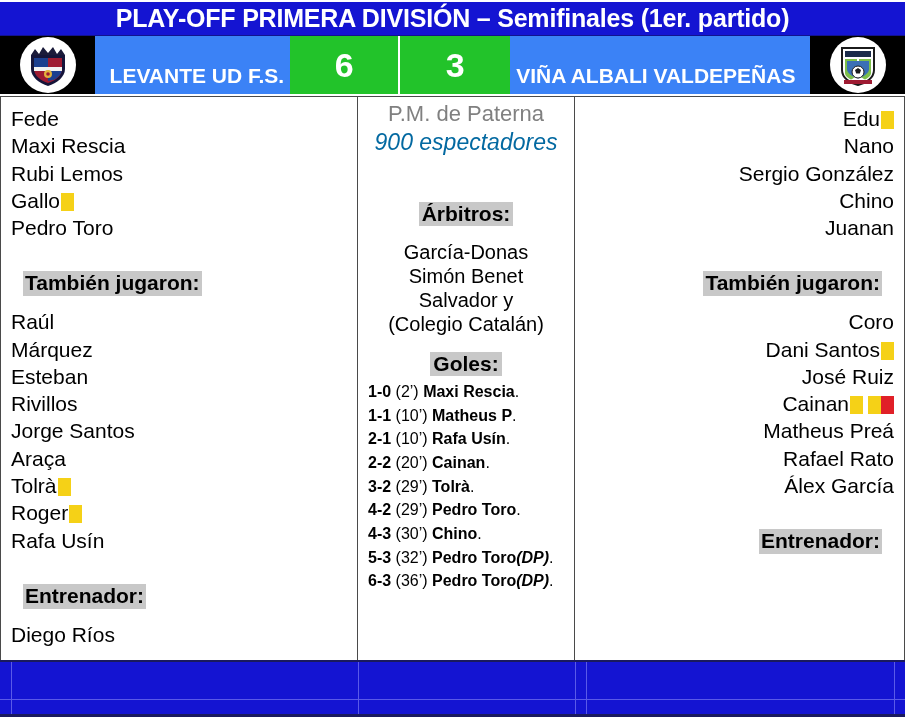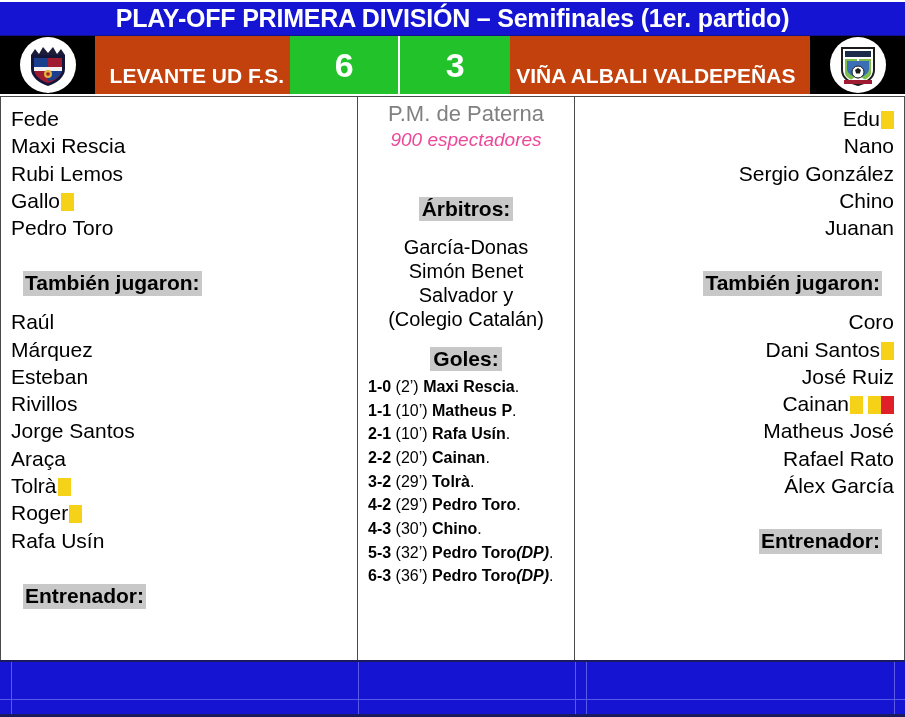--- a/index.html
+++ b/index.html
@@ -55,21 +55,21 @@
   .crestcell.right { justify-content: center; }
   .crest-disc {
     width: 56px; height: 56px;
     border-radius: 50%;
     background: #ffffff;
     display: flex; align-items: center; justify-content: center;
     overflow: hidden;
   }
   .teamname {
     flex: 1 1 auto;
-    background: #c2410c;
+    background: #3b82f6;
     color: #ffffff;
     display: flex;
     align-items: flex-end;
     font-size: 21px;
     font-weight: bold;
     padding-bottom: 6px;
     white-space: nowrap;
     overflow: hidden;
   }
   .teamname.left { justify-content: flex-end; padding-right: 6px; }
@@ -146,22 +146,22 @@
     padding: 4px 4px 0 4px;
     text-align: center;
   }
   .venue {
     color: #808080;
     font-size: 22px;
     line-height: 1.22;
     white-space: nowrap;
   }
   .attendance {
-    color: #ec4899;
-    font-size: 19px;
+    color: #0369a1;
+    font-size: 23px;
     font-style: italic;
     line-height: 1.22;
     white-space: nowrap;
   }
   .mid-head {
     display: inline-block;
     background: #c8c8c8;
     color: #000000;
     font-weight: bold;
     font-size: 21px;
@@ -279,20 +279,23 @@
             <div class="player"><span>Esteban</span></div>
             <div class="player"><span>Rivillos</span></div>
             <div class="player"><span>Jorge Santos</span></div>
             <div class="player"><span>Araça</span></div>
             <div class="player"><span>Tolrà</span><span class="card yellow"></span></div>
             <div class="player"><span>Roger</span><span class="card yellow"></span></div>
             <div class="player"><span>Rafa Usín</span></div>
           </div>
         <div class="gap"></div>
         <div><span class="section-head">Entrenador:</span></div>
+        <div>
+            <div class="player"><span>Diego Ríos</span></div>
+          </div>
       </div>
     </div>
 
     <div class="panel mid">
       <div class="mid-inner">
         <div class="venue">P.M. de Paterna</div>
         <div class="attendance">900 espectadores</div>
 
         <div style="height:46px"></div>
 
@@ -331,21 +334,21 @@
             <div class="player"><span>Chino</span></div>
             <div class="player"><span>Juanan</span></div>
           </div>
         <div class="gap"></div>
         <div><span class="section-head">También jugaron:</span></div>
         <div>
             <div class="player"><span>Coro</span></div>
             <div class="player"><span>Dani Santos</span><span class="card yellow"></span></div>
             <div class="player"><span>José Ruiz</span></div>
             <div class="player"><span>Cainan</span><span class="card yellow"></span><span class="card yellow spaced"></span><span class="card red tight"></span></div>
-            <div class="player"><span>Matheus José</span></div>
+            <div class="player"><span>Matheus Preá</span></div>
             <div class="player"><span>Rafael Rato</span></div>
             <div class="player"><span>Álex García</span></div>
           </div>
         <div class="gap"></div>
         <div><span class="section-head">Entrenador:</span></div>
       </div>
     </div>
   </div>
 
   <div class="bottomband">

